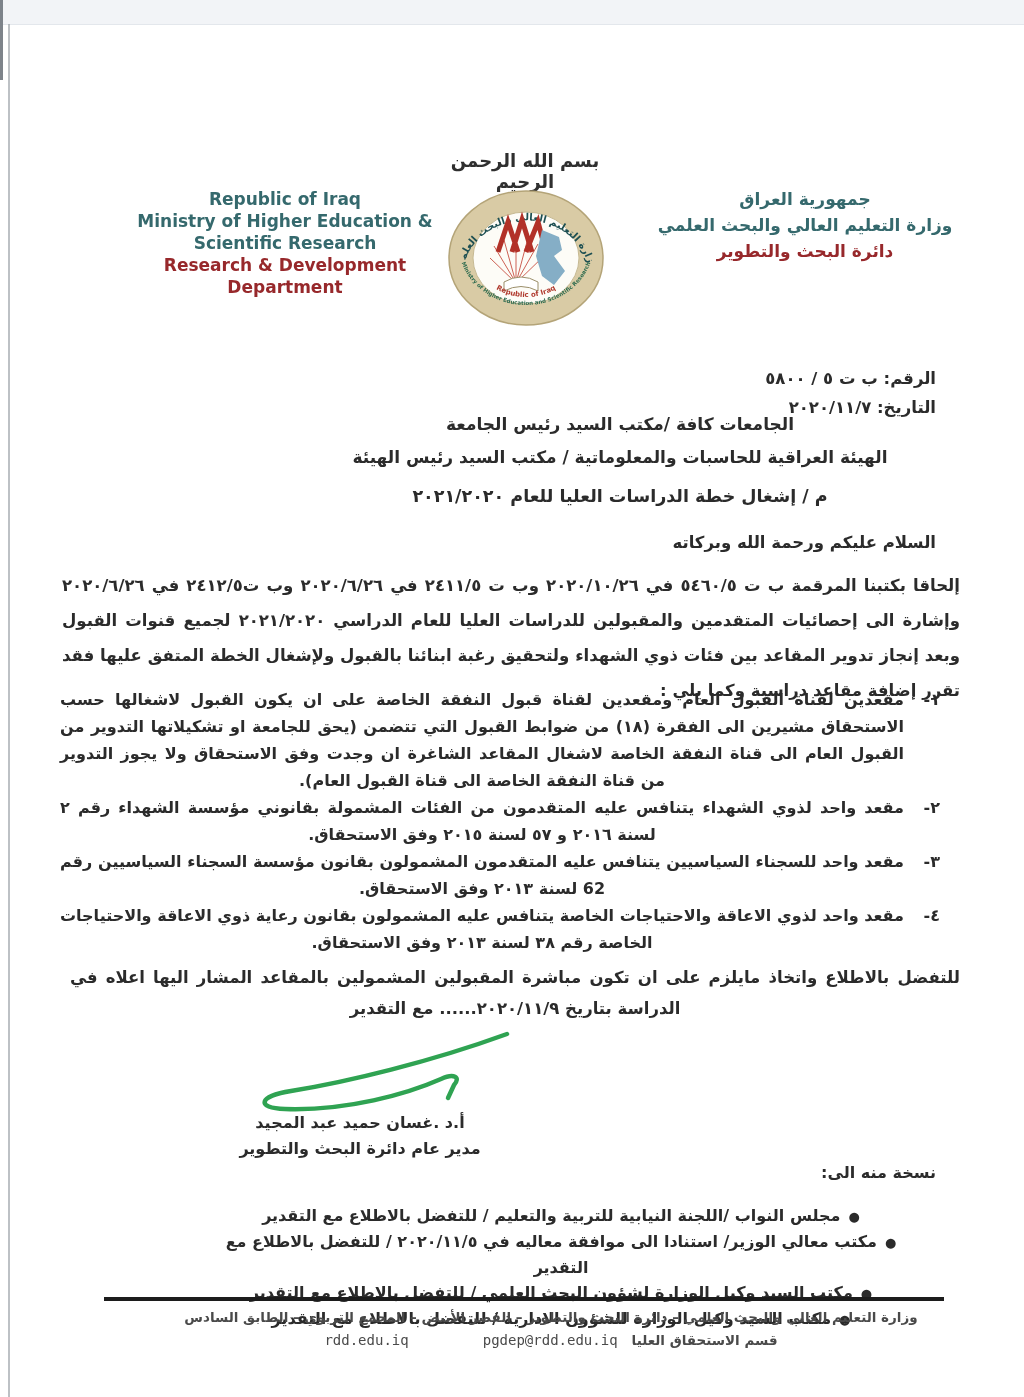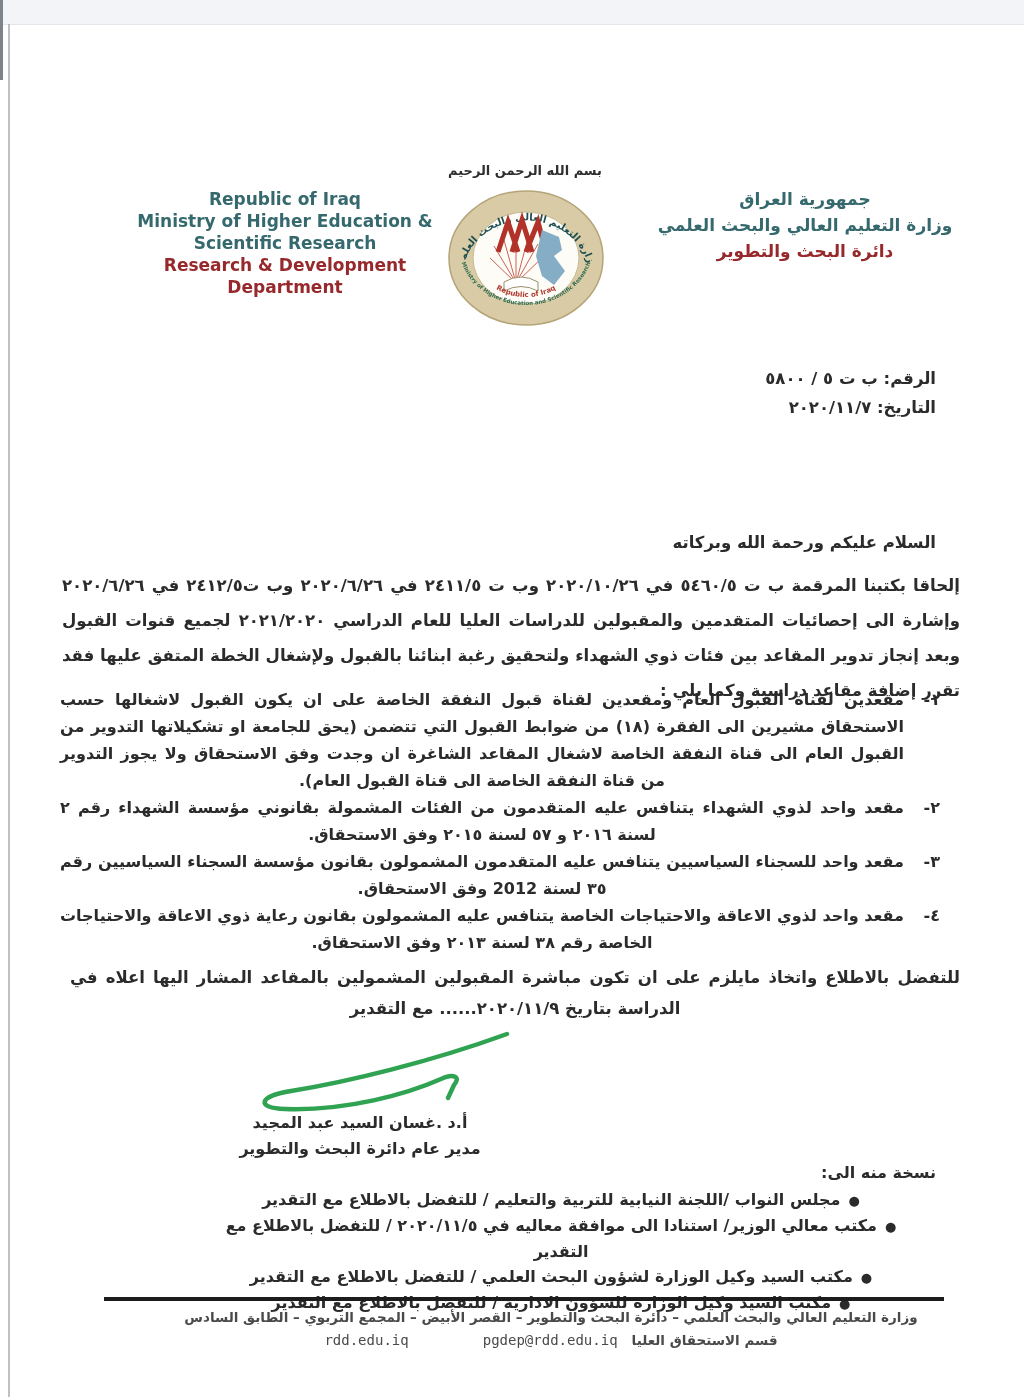--- a/index.html
+++ b/index.html
@@ -6,21 +6,21 @@
   .page{
     position:relative;width:1024px;height:1397px;margin:0 auto;background:#ffffff;
     font-family:"DejaVu Sans","Liberation Sans",sans-serif;color:#2b2b2b;overflow:hidden;
   }
   .scan-top-band{position:absolute;top:0;left:0;right:0;height:24px;background:#f2f4f7;border-bottom:1px solid #e3e7ec;}
   .scan-left-line{position:absolute;top:24px;bottom:0;left:8px;width:2px;background:#9aa0a6;opacity:.65;}
   .scan-corner{position:absolute;top:0;left:0;width:3px;height:80px;background:#7d838a;}
 
   
   .bismillah{position:absolute;top:150px;left:420px;width:210px;text-align:center;
-    font-size:13px;font-weight:bold;color:#2f2f2f;direction:rtl;margin-top:13px;}
+    font-size:18px;font-weight:bold;color:#2f2f2f;direction:rtl;}
   .hdr-en{position:absolute;top:188px;left:118px;width:334px;text-align:center;font-weight:bold;line-height:22px;font-size:17px;}
   .hdr-en .teal{color:#35696d;}
   .hdr-en .red{color:#97282b;}
   .hdr-ar{position:absolute;top:186px;left:655px;width:300px;text-align:center;font-weight:bold;
     line-height:26px;font-size:17px;direction:rtl;}
   .hdr-ar .teal{color:#35696d;}
   .hdr-ar .red{color:#97282b;}
   .logo{position:absolute;top:188px;left:446px;width:160px;height:140px;}
 
   
@@ -44,21 +44,21 @@
     font-size:16.5px;font-weight:600;line-height:31px;text-align:justify;text-align-last:center;}
 
   
   .sig-svg{position:absolute;top:1030px;left:235px;width:290px;height:92px;}
   .sig-block{position:absolute;top:1110px;left:205px;width:310px;text-align:center;direction:rtl;
     font-size:16px;font-weight:bold;line-height:26px;}
 
   
   .cc{position:absolute;top:1160px;right:88px;left:200px;direction:rtl;text-align:right;
     font-size:16px;font-weight:600;line-height:25px;}
-  .cc .cc-label{margin-bottom:2px;}
+  .cc .cc-label{margin-bottom:18px;}
   .cc .cc-item{padding-right:14px;text-align:center;}
   .cc .bullet{display:inline-block;margin-left:8px;font-size:13px;}
 
   
   .footer-rule{position:absolute;top:1297px;left:104px;right:80px;height:4px;background:#1c1c1c;}
   .footer{position:absolute;top:1306px;left:140px;right:62px;text-align:center;direction:rtl;
     color:#4a4a4a;font-weight:bold;font-size:13.5px;line-height:22px;}
   .footer-row2{display:flex;direction:rtl;justify-content:center;align-items:center;gap:14px;margin-top:1px;}
   .mono{font-family:"DejaVu Sans Mono","Liberation Mono",monospace;font-weight:normal;font-size:14px;direction:ltr;}
   .footer-row2 .gap{width:46px;}
@@ -117,50 +117,55 @@
     <div class="teal">جمهورية العراق</div>
     <div class="teal">وزارة التعليم العالي والبحث العلمي</div>
     <div class="red">دائرة البحث والتطوير</div>
   </div>
 
   <div class="meta">
     <div>الرقم: ب ت ٥ / ٥٨٠٠</div>
     <div>التاريخ: ٢٠٢٠/١١/٧</div>
   </div>
 
+  <div class="addressees">
+    <div>الجامعات كافة /مكتب السيد رئيس الجامعة</div>
+    <div>الهيئة العراقية للحاسبات والمعلوماتية / مكتب السيد رئيس الهيئة</div>
+    <div class="subject">م / إشغال خطة الدراسات العليا للعام ٢٠٢١/٢٠٢٠</div>
+  </div>
 
   <div class="greeting">السلام عليكم ورحمة الله وبركاته</div>
   <div class="body-intro">إلحاقا بكتبنا المرقمة ب ت ٥٤٦٠/٥ في ٢٠٢٠/١٠/٢٦ وب ت ٢٤١١/٥ في ٢٠٢٠/٦/٢٦ وب ت٢٤١٢/٥ في ٢٠٢٠/٦/٢٦ وإشارة الى إحصائيات المتقدمين والمقبولين للدراسات العليا للعام الدراسي ٢٠٢١/٢٠٢٠ لجميع قنوات القبول وبعد إنجاز تدوير المقاعد بين فئات ذوي الشهداء ولتحقيق رغبة ابنائنا بالقبول ولإشغال الخطة المتفق عليها فقد تقرر إضافة مقاعد دراسية وكما يلي :</div>
 
   <div class="items">
     <div class="item">
       <span class="num">١-</span>
       <span class="txt">مقعدين لقناة القبول العام ومقعدين لقناة قبول النفقة الخاصة على ان يكون القبول لاشغالها حسب الاستحقاق مشيرين الى الفقرة (١٨) من ضوابط القبول التي تتضمن (يحق للجامعة او تشكيلاتها التدوير من القبول العام الى قناة النفقة الخاصة لاشغال المقاعد الشاغرة ان وجدت وفق الاستحقاق ولا يجوز التدوير من قناة النفقة الخاصة الى قناة القبول العام).</span>
     </div>
     <div class="item">
       <span class="num">٢-</span>
       <span class="txt">مقعد واحد لذوي الشهداء يتنافس عليه المتقدمون من الفئات المشمولة بقانوني مؤسسة الشهداء رقم ٢ لسنة ٢٠١٦ و ٥٧ لسنة ٢٠١٥ وفق الاستحقاق.</span>
     </div>
     <div class="item">
       <span class="num">٣-</span>
-      <span class="txt">مقعد واحد للسجناء السياسيين يتنافس عليه المتقدمون المشمولون بقانون مؤسسة السجناء السياسيين رقم ٣٥ لسنة 2012 وفق الاستحقاق.</span>
+      <span class="txt">مقعد واحد للسجناء السياسيين يتنافس عليه المتقدمون المشمولون بقانون مؤسسة السجناء السياسيين رقم 62 لسنة ٢٠١٣ وفق الاستحقاق.</span>
     </div>
     <div class="item">
       <span class="num">٤-</span>
       <span class="txt">مقعد واحد لذوي الاعاقة والاحتياجات الخاصة يتنافس عليه المشمولون بقانون رعاية ذوي الاعاقة والاحتياجات الخاصة رقم ٣٨ لسنة ٢٠١٣  وفق الاستحقاق.</span>
     </div>
   </div>
 
   <div class="closing">للتفضل بالاطلاع واتخاذ مايلزم على ان تكون مباشرة المقبولين المشمولين بالمقاعد المشار اليها اعلاه  في الدراسة بتاريخ ٢٠٢٠/١١/٩...... مع التقدير</div>
 
   <svg class="sig-svg" viewBox="0 0 290 92" xmlns="http://www.w3.org/2000/svg">
     <path d="M 272 4 C 195 32, 112 52, 56 61 C 24 66, 20 78, 50 79 C 112 81, 172 64, 206 49 C 219 43, 226 47, 219 55 L 213 68" fill="none" stroke="#2fa352" stroke-width="4.5" stroke-linecap="round"></path>
   </svg>
   <div class="sig-block">
-    <div>أ.د .غسان السيد عبد المجيد</div>
+    <div>أ.د .غسان حميد عبد المجيد</div>
     <div>مدير عام دائرة البحث والتطوير</div>
   </div>
 
   <div class="cc">
     <div class="cc-label">نسخة منه الى:</div>
     <div class="cc-item"><span class="bullet">●</span><span>مجلس النواب /اللجنة النيابية للتربية والتعليم / للتفضل بالاطلاع مع التقدير</span></div>
     <div class="cc-item"><span class="bullet">●</span><span>مكتب معالي الوزير/ استنادا الى موافقة معاليه في ٢٠٢٠/١١/٥ / للتفضل بالاطلاع مع التقدير</span></div>
     <div class="cc-item"><span class="bullet">●</span><span>مكتب السيد وكيل الوزارة لشؤون البحث العلمي / للتفضل بالاطلاع مع التقدير</span></div>
     <div class="cc-item"><span class="bullet">●</span><span>مكتب السيد وكيل الوزارة للشؤون الادارية / للتفضل بالاطلاع مع التقدير</span></div>
   </div>

